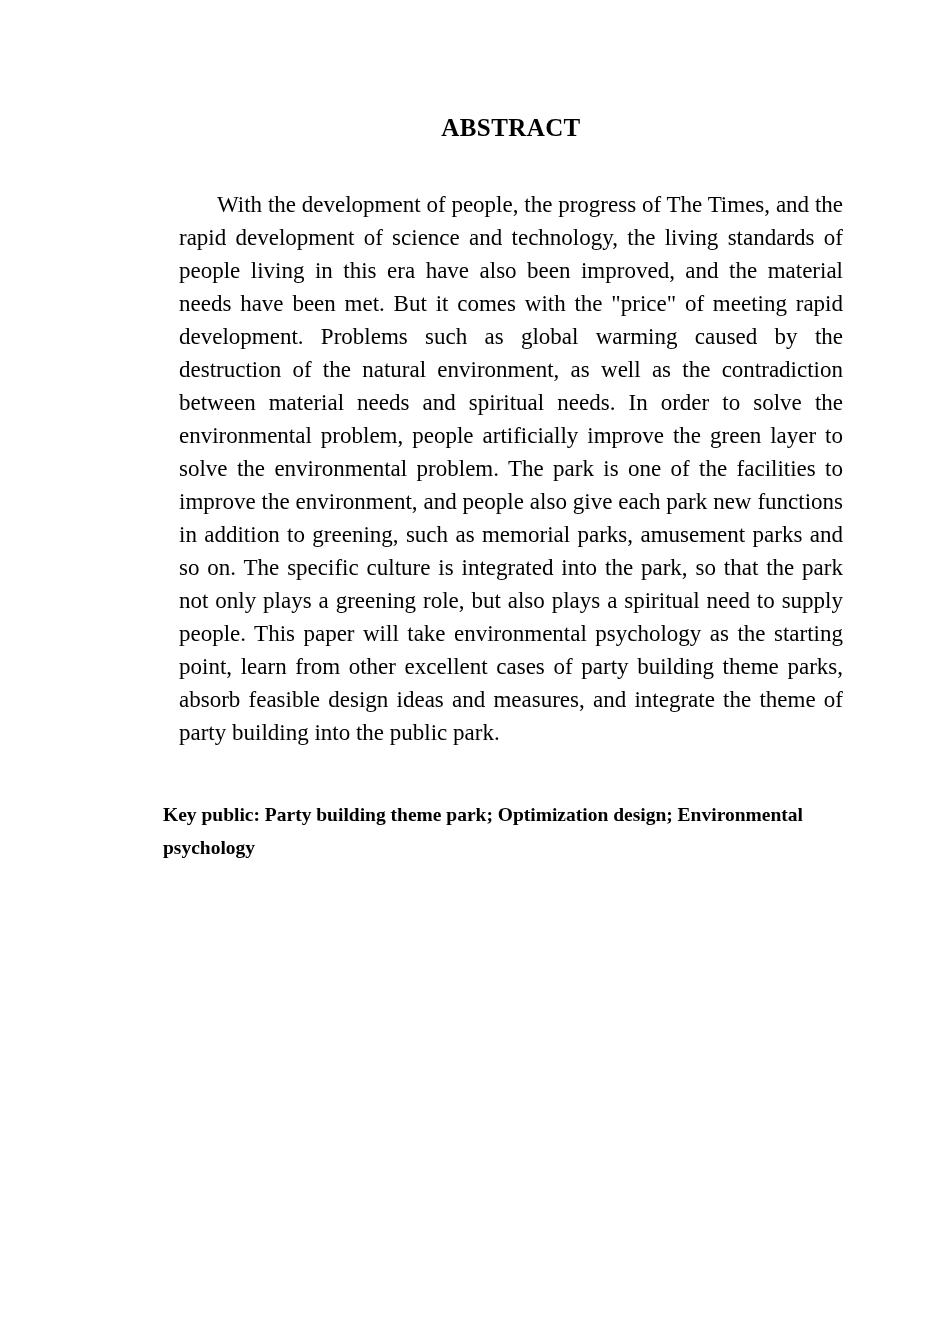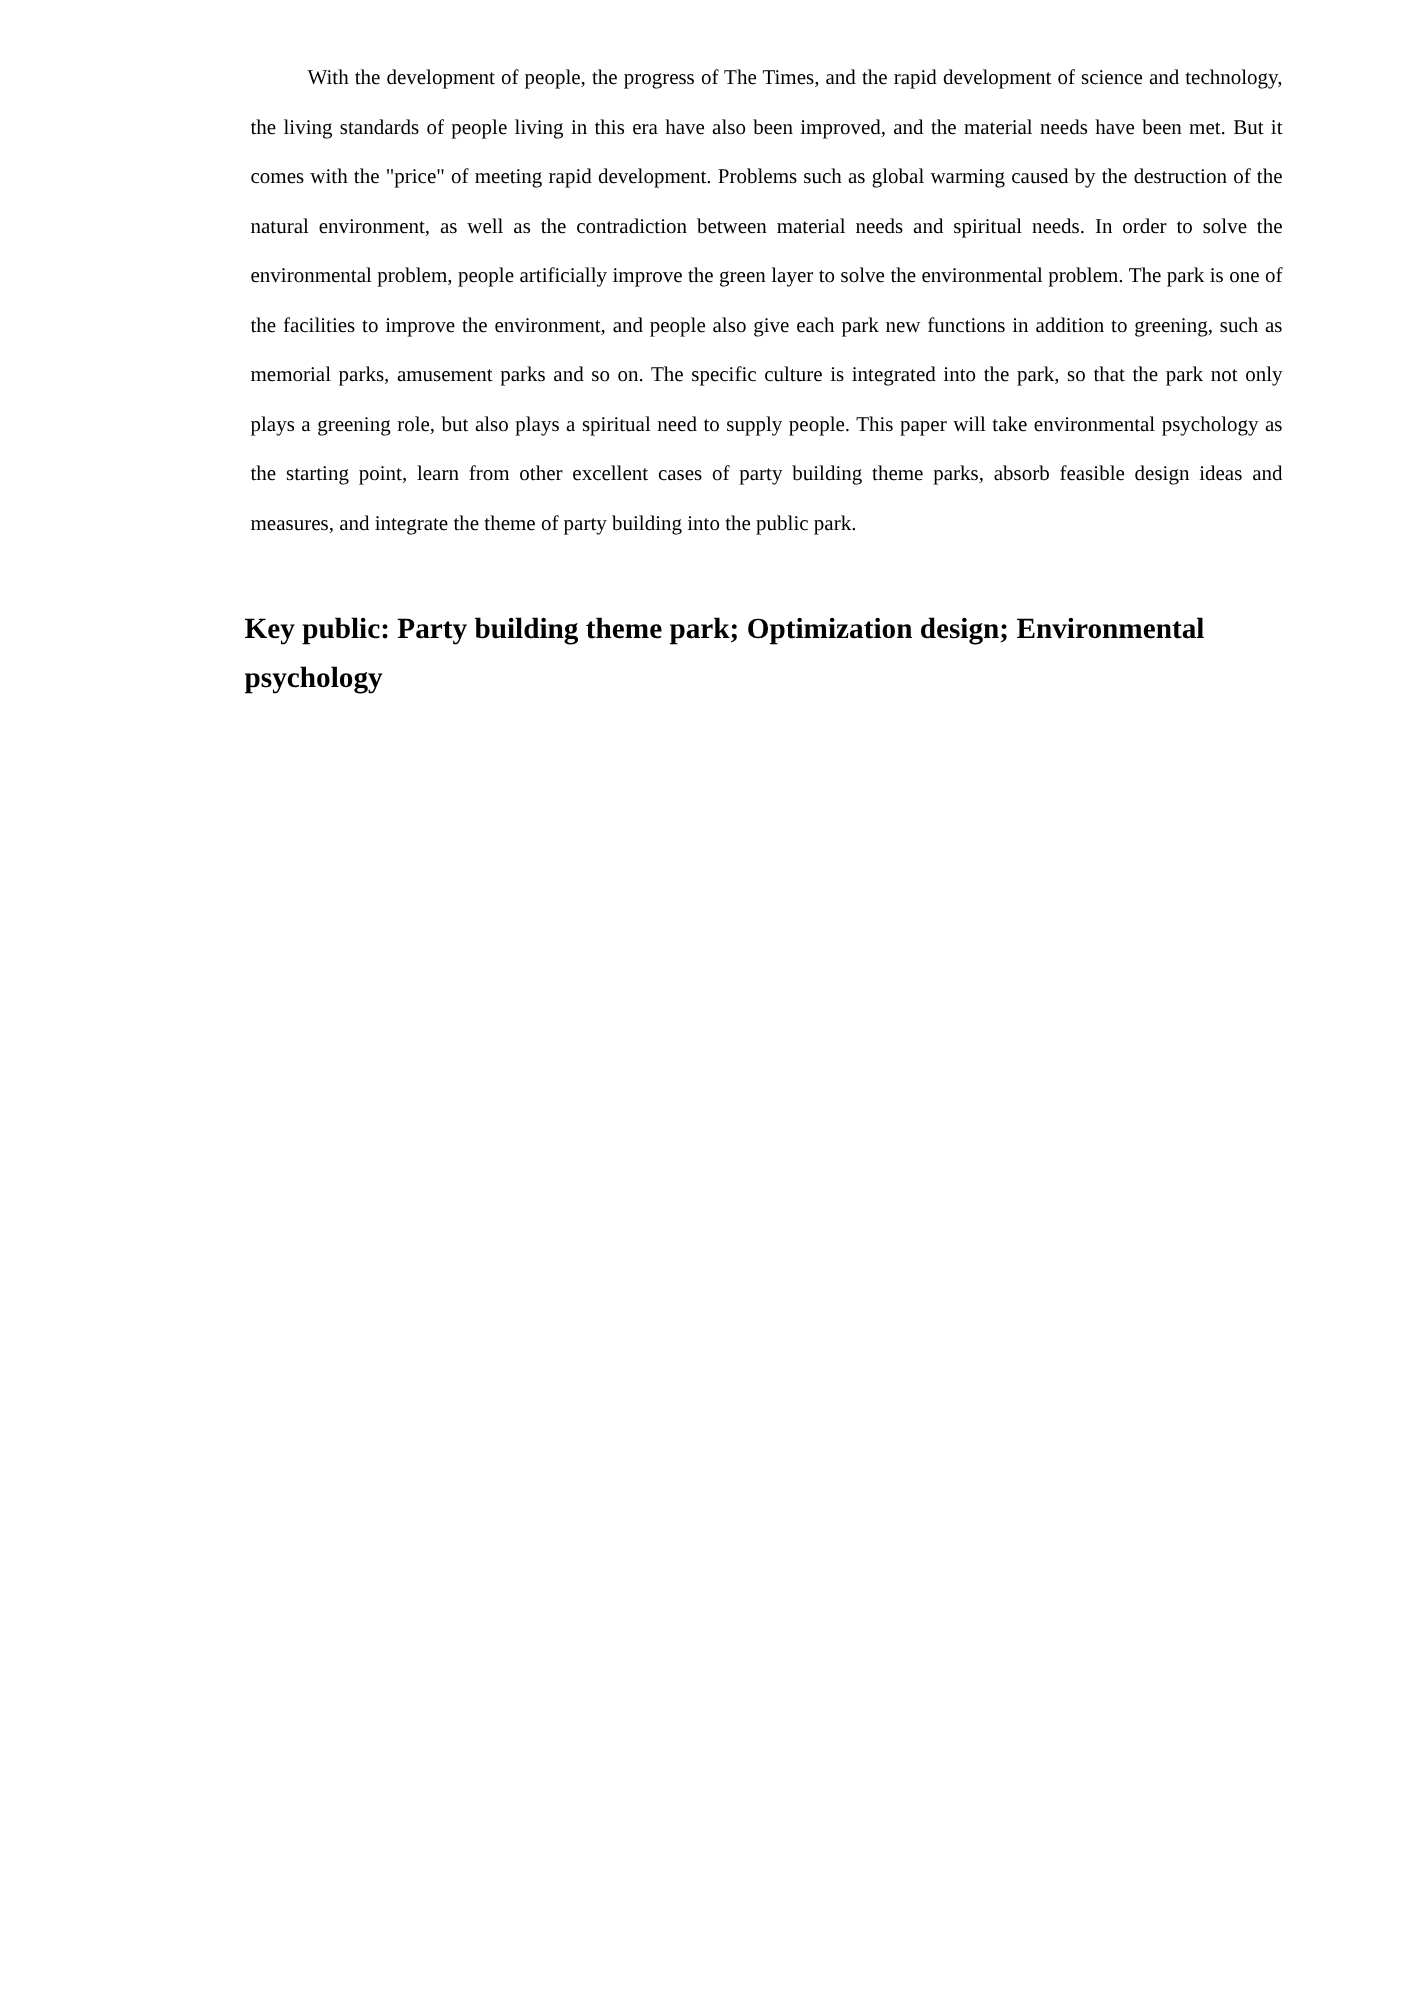--- a/index.html
+++ b/index.html
@@ -32,24 +32,24 @@
     padding: 0;
     text-align: center;
     font-size: 25px;
     font-weight: bold;
     letter-spacing: 0.4px;
     line-height: 1;
     padding-top: 115px;
   }
 
   .abstract-body {
-    margin: 4px;
+    margin: 16px;
     padding: 0;
     padding-top: 32px;
-    font-size: 14px;
+    font-size: 23px;
     line-height: 33px;
     text-align: justify;
     text-justify: inter-word;
     text-indent: 38px;
     hyphens: none;
   }
 
   .keywords {
     margin: 0;
     padding: 0;
@@ -67,20 +67,21 @@
   .keywords-value {
     font-weight: bold;
   }
 </style>
 </head>
 <body>
 
 <div class="page">
   <div class="content">
 
+    <h1 class="abstract-title">ABSTRACT</h1>
 
     <p class="abstract-body">With the development of people, the progress of The Times, and the rapid development of science and technology, the living standards of people living in this era have also been improved, and the material needs have been met. But it comes with the "price" of meeting rapid development. Problems such as global warming caused by the destruction of the natural environment, as well as the contradiction between material needs and spiritual needs. In order to solve the environmental problem, people artificially improve the green layer to solve the environmental problem. The park is one of the facilities to improve the environment, and people also give each park new functions in addition to greening, such as memorial parks, amusement parks and so on. The specific culture is integrated into the park, so that the park not only plays a greening role, but also plays a spiritual need to supply people. This paper will take environmental psychology as the starting point, learn from other excellent cases of party building theme parks, absorb feasible design ideas and measures, and integrate the theme of party building into the public park.</p>
 
     <p class="keywords">
       <span class="keywords-label">Key public:</span><span class="keywords-value"> Party building theme park; Optimization design; Environmental psychology</span>
     </p>
 
   </div>
 </div>
 

